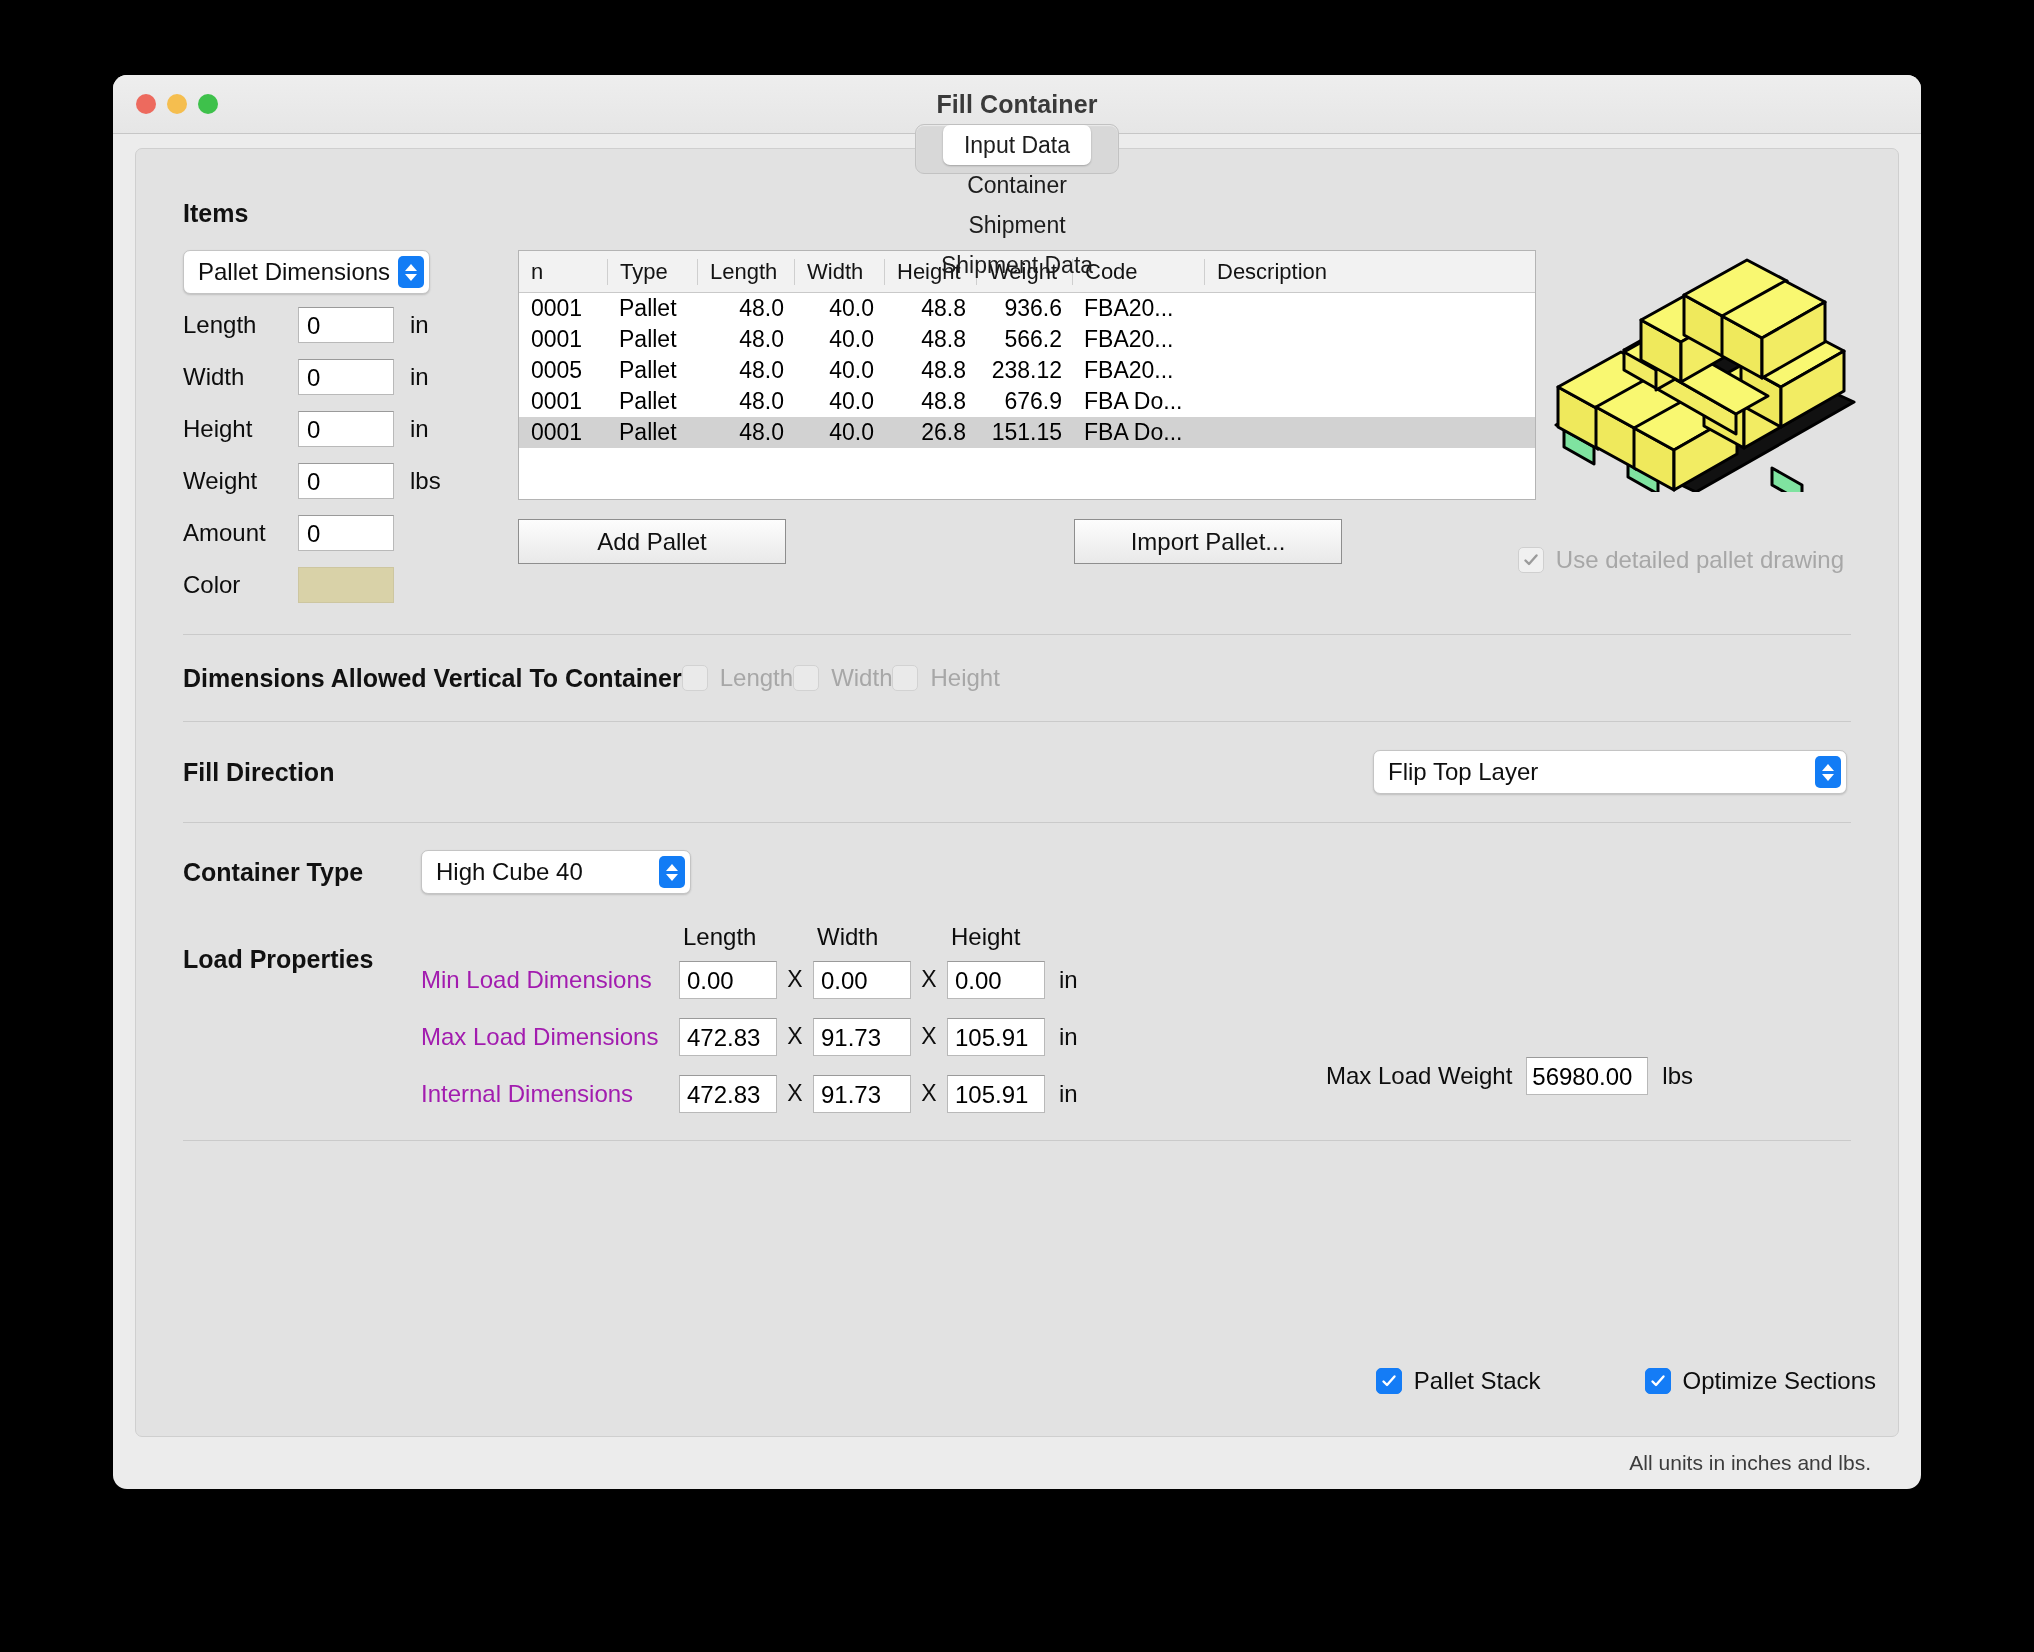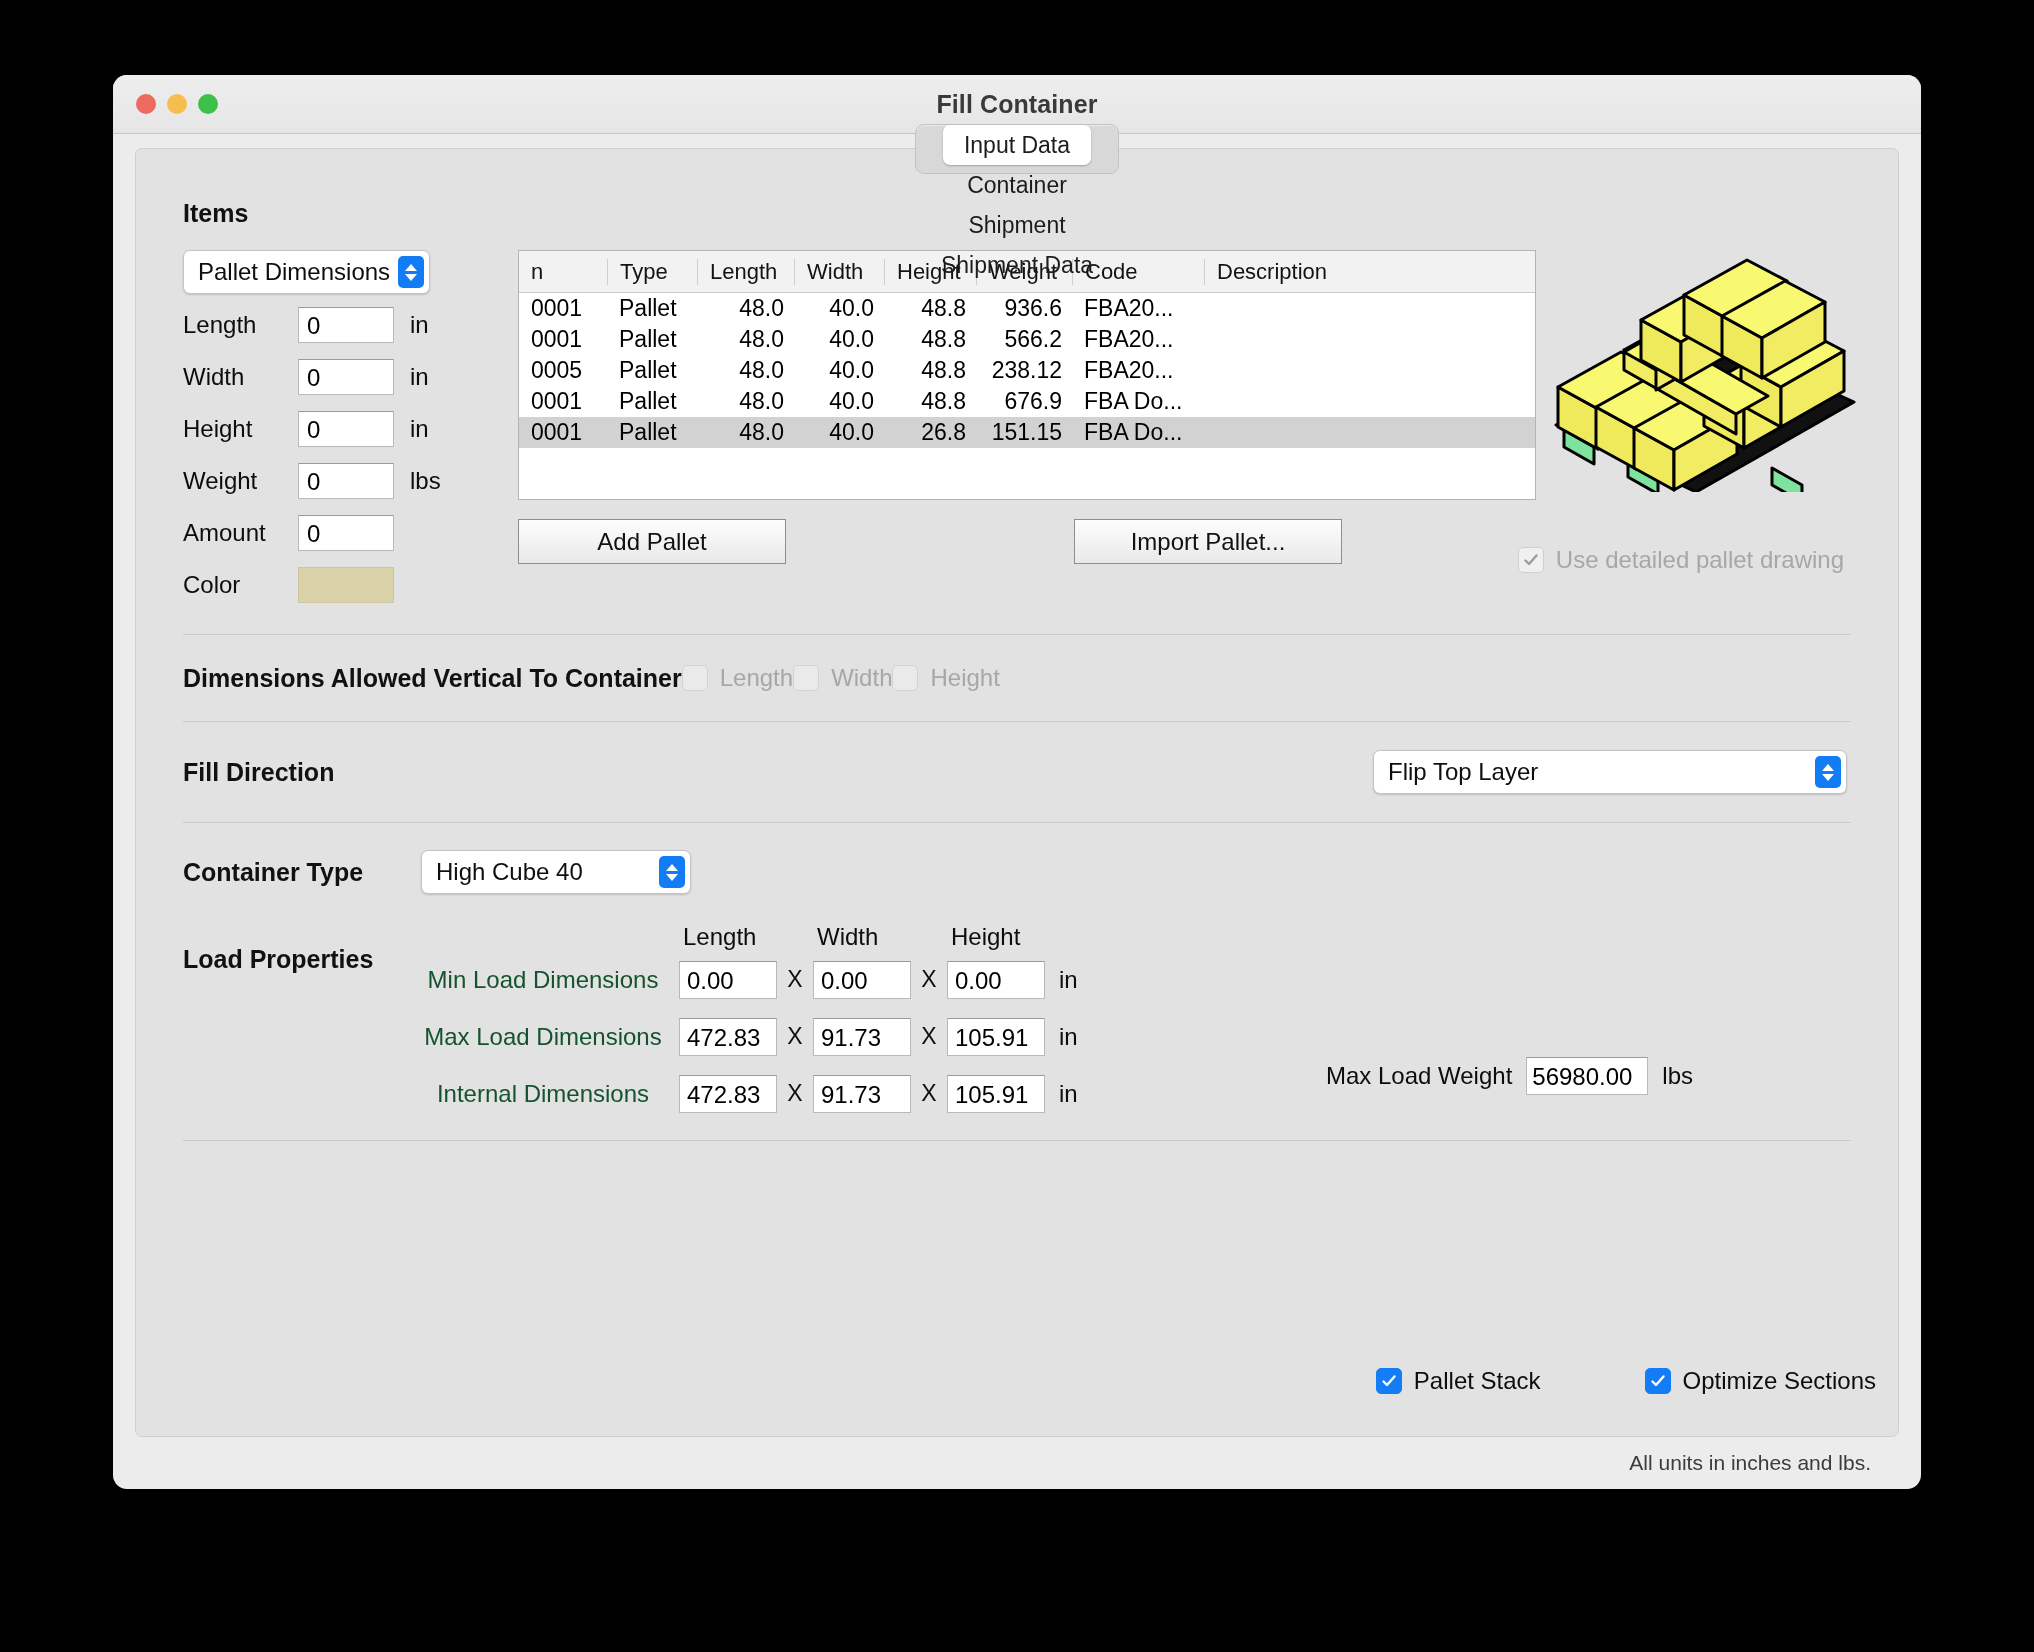--- a/index.html
+++ b/index.html
@@ -438,25 +438,25 @@
     box-sizing: border-box;
   }
   .lp-head .xgap { width: 36px; flex: 0 0 36px; }
   .lp-row {
     display: flex;
     align-items: center;
     height: 57px;
   }
   .lp-label {
     width: 258px; flex: 0 0 258px;
-    text-align: center;
+    text-align: left;
     padding-right: 14px;
     box-sizing: border-box;
     font-size: 24px;
-    color: #14532d;
+    color: #a21caf;
   }
   .lp-field {
     width: 98px; flex: 0 0 98px;
     height: 38px;
     background: #fff;
     border: 1px solid #b9b9b9;
     border-top-color: #9a9a9a;
     box-sizing: border-box;
     font-size: 24px;
     color: #000;

